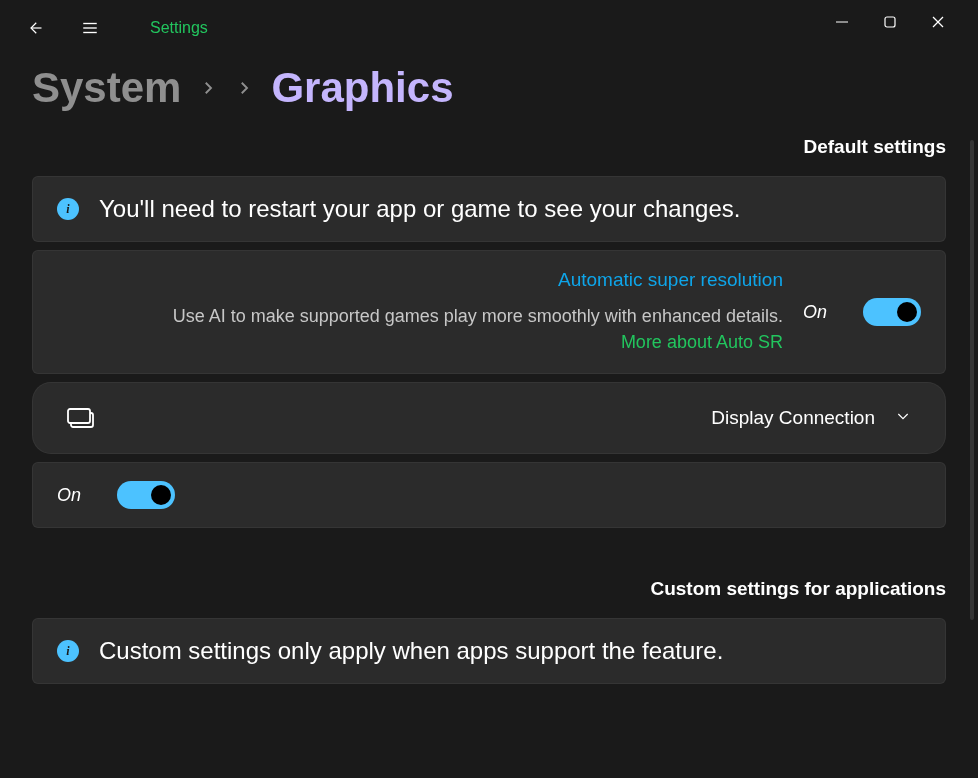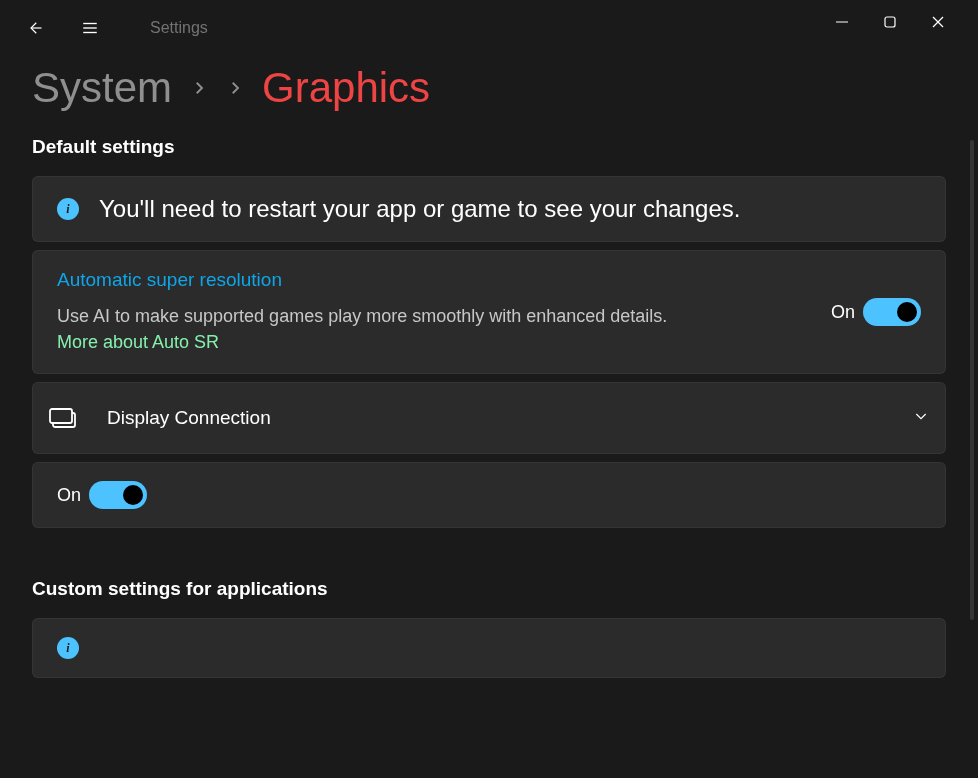--- a/index.html
+++ b/index.html
@@ -35,21 +35,21 @@
       align-items: center;
       justify-content: center;
       cursor: pointer;
       border-radius: 4px;
       color: #fff;
     }
     .app-title {
       font-size: 16px;
       font-weight: 400;
       margin-left: 20px;
-      color: #737373;
+      color: #22c55e;
     }
     .window-controls {
       position: absolute;
       top: 0;
       right: 0;
       display: flex;
       gap: 16px;
       padding: 10px 24px;
     }
     .win-ctrl {
@@ -59,38 +59,39 @@
       align-items: center;
       justify-content: center;
       cursor: pointer;
     }
     .breadcrumbs {
       padding: 8px 32px 0 32px;
       display: flex;
       align-items: center;
       gap: 18px;
       font-size: 42px;
-      font-weight: 400;
+      font-weight: 700;
     }
     .crumb-inactive {
       color: #8f8f8f;
       cursor: pointer;
     }
     .crumb-sep {
       color: #8f8f8f;
       display: flex;
       align-items: center;
     }
     .crumb-active {
-      color: #ef4444;
+      color: #c4b5fd;
     }
     .content {
       padding: 24px 32px 0 32px;
       height: calc(100% - 130px);
       overflow-y: auto;
+      text-align: right;
     }
     .scrollbar-track {
       position: absolute;
       right: 4px;
       top: 140px;
       width: 4px;
       height: 480px;
       background: rgba(255,255,255,0.12);
       border-radius: 2px;
     }
@@ -137,27 +138,28 @@
       color: #0ea5e9;
       margin-bottom: 4px;
     }
     .setting-desc {
       font-size: 18px;
       color: #c7c7c7;
       line-height: 1.45;
       margin-top: 12px;
     }
     .link {
-      color: #86efac;
+      color: #22c55e;
       cursor: pointer;
     }
     .toggle-group {
       display: flex;
       align-items: center;
-      gap: 8px;
+      gap: 36px;
+      font-style: italic;
     }
     .toggle-label {
       font-size: 18px;
       color: #fff;
     }
     .toggle {
       width: 58px;
       height: 28px;
       background: #4cc2ff;
       border-radius: 14px;
@@ -168,21 +170,22 @@
       position: absolute;
       right: 4px;
       top: 4px;
       width: 20px;
       height: 20px;
       background: #000;
       border-radius: 50%;
     }
     .disp-conn {
       cursor: pointer;
-      padding: 24px 16px;
+      padding: 24px 34px;
+      border-radius: 19px;
     }
     .disp-icon {
       width: 28px;
       display: flex;
       align-items: center;
     }
     .disp-label {
       flex: 1;
       font-size: 19px;
       color: #fff;
@@ -298,17 +301,18 @@
       </div>
     </div>
   </div>
 
   <div class="section-gap"></div>
 
   <div class="section-title">Custom settings for applications</div>
 
   <div class="card">
     <div class="info-badge">i</div>
+    <div class="info-text">Custom settings only apply when apps support the feature.</div>
   </div>
 
 </div>
 
 <div class="scrollbar-track"></div>
 
 </body></html>

